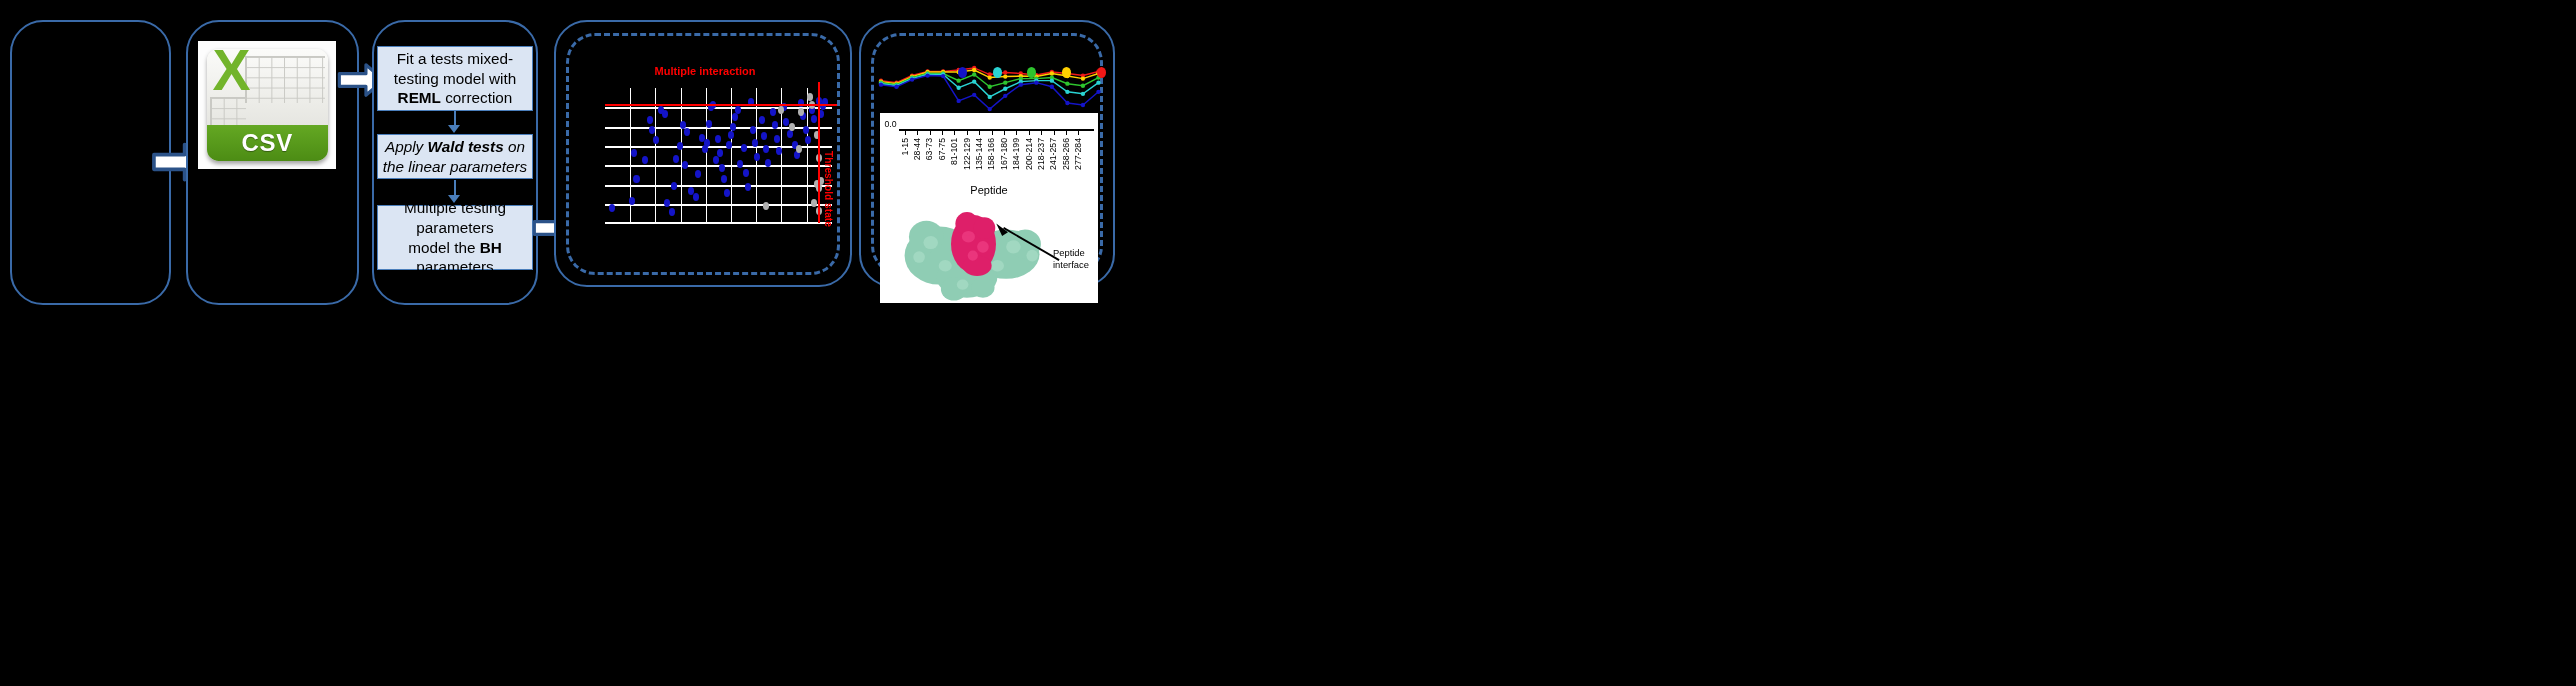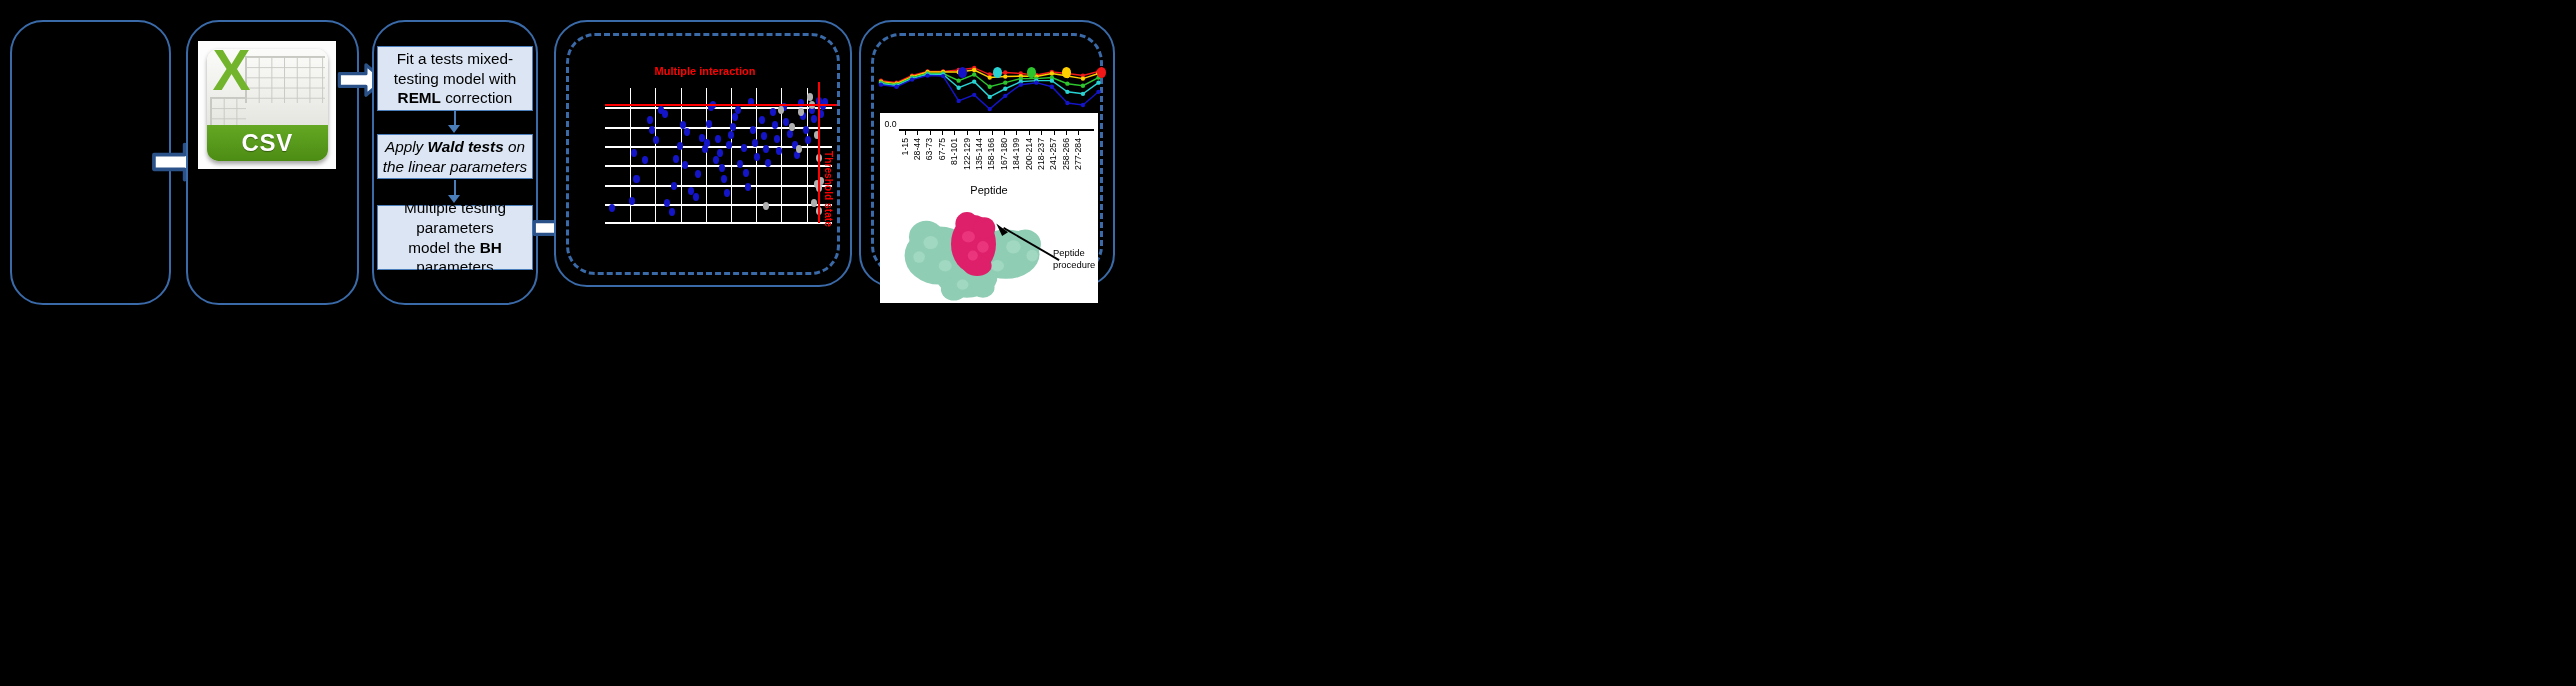--- a/index.html
+++ b/index.html
@@ -390,21 +390,21 @@
     </g>
   </svg>
 
   <svg class="arrow-annot" width="73" height="44" viewBox="0 0 100 60">
     <line x1="96" y1="52" x2="20" y2="8" stroke="#000" stroke-width="2.6"></line>
     <polygon points="10,2 26,14 18,19" fill="#000"></polygon>
   </svg>
 
   <div id="binding-label">
     <div>Peptide</div>
-    <div>procedure</div>
+    <div>interface</div>
   </div>
 <div class="tick" style="left: 25px;"></div>
     <div class="peplabel" style="left: 19.6px;">1-15</div>
     <div class="tick" style="left: 37px;"></div>
     <div class="peplabel" style="left: 32px;">28-44</div>
     <div class="tick" style="left: 50px;"></div>
     <div class="peplabel" style="left: 44px;">63-73</div>
     <div class="tick" style="left: 62px;"></div>
     <div class="peplabel" style="left: 57px;">67-75</div>
     <div class="tick" style="left: 74px;"></div>

